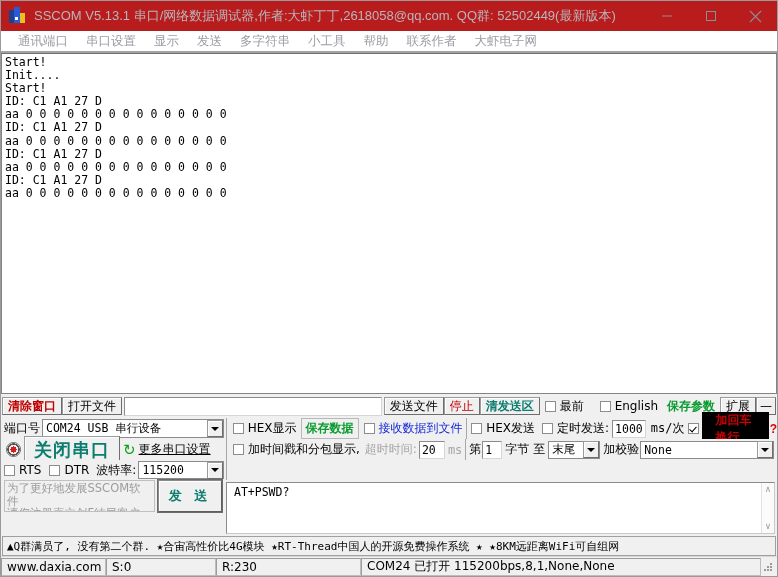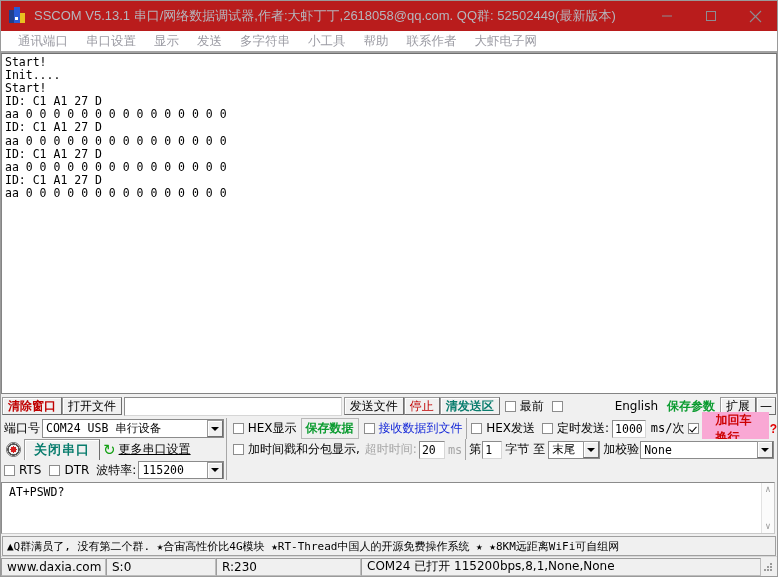--- a/index.html
+++ b/index.html
@@ -201,21 +201,21 @@
 
   .circ{
     width:15px;height:15px;border-radius:50%;
     background:radial-gradient(circle at 50% 50%, #d81f1f 0 33%, #f0f0f0 34% 52%, #555 53% 66%, #f0f0f0 67% 100%);
     border:1px solid #6a6a6a;box-sizing:border-box;flex:0 0 15px;margin:0 3px;
   }
   .closebtn{
     background:#f0f0f0;border:1px solid #9a9a9a;
     border-right-color:#6e6e6e;border-bottom-color:#6e6e6e;
     box-shadow: inset 1px 1px 0 #ffffff;
-    color:#0a7d6e;font-weight:bold;font-size:13px;
+    color:#0a7d6e;font-weight:bold;font-size:18px;
     padding:1px 9px;letter-spacing:1px;
     font-family:"DejaVu Sans","Liberation Sans",sans-serif;
     text-align:center;
   }
   .refresh{color:#14a014;font-size:15px;margin:0 3px;line-height:15px;}
   .moreset{
     font-size:12px;color:#000;text-decoration:underline;white-space:nowrap;
     font-family:"DejaVu Sans","Liberation Sans",sans-serif;
   }
   .notice{
@@ -226,21 +226,21 @@
   }
   .sendbtn{
     width:62px;height:30px;flex:0 0 62px;margin-left:3px;margin-right:2px;
     background:#f0f0f0;border:1px solid #8a8a8a;
     border-right-color:#5f5f5f;border-bottom-color:#5f5f5f;
     box-shadow: inset 1px 1px 0 #ffffff, 0 0 0 1px #6b6b6b;
     color:#0a7d6e;font-weight:bold;font-size:13px;letter-spacing:4px;
     display:flex;align-items:center;justify-content:center;
     font-family:"DejaVu Sans","Liberation Sans",sans-serif;
   }
-  .hl-yellow{background:#f9a8d4;color:#cc0000;font-weight:bold;padding:0 13px;}
+  .hl-yellow{background:#000000;color:#cc0000;font-weight:bold;padding:0 13px;}
   .qmark{color:#e00000;font-weight:bold;font-size:12px;margin-left:1px;}
   .grn{color:#0a9b2f;}
   .red{color:#c00000;}
   .teal{color:#0a7d6e;font-weight:bold;}
   .blue{color:#1528d8;}
   .bold{font-weight:bold;}
   .gray{color:#a6a6a6;}
 </style>
 </head>
 <body>
@@ -305,21 +305,21 @@
     <div class="btn red bold">清除窗口</div>
     <div class="btn">打开文件</div>
     <div class="filepath"></div>
     <div class="btn">发送文件</div>
     <div class="btn red">停止</div>
     <div class="btn teal">清发送区</div>
     <div class="row" style="margin:0 4px 0 5px;">
       <span class="cb"></span>
       <span class="lbl">最前</span>
     </div>
-    <div class="row" style="margin:0 4px 0 4px;gap:48px;">
+    <div class="row" style="margin:0 4px 0 12px;">
       <span class="cb"></span>
       <span class="lbl">English</span>
     </div>
     <div class="flat grn bold">保存参数</div>
     <div class="btn">扩展</div>
     <div class="btn" style="padding:1px 3px;">—</div>
   </div>
 
   <div class="optrow">
     <div class="portrow" style="width:225px;flex:0 0 225px;">
@@ -403,20 +403,29 @@
         <span class="arw">
             <i class="tri"></i>
           </span>
       </div>
     </div>
     <div class="vline"></div>
     <div style="flex:1 1 auto;"></div>
   </div>
 
   <div class="bottom">
+    <div class="bl">
+      <div class="row" style="padding:0 2px 2px 3px;align-items:stretch;">
+        <div class="notice">
+          <div>为了更好地发展SSCOM软件</div>
+          <div>请您注册嘉立创F结尾客户</div>
+        </div>
+        <div class="sendbtn">发 送</div>
+      </div>
+    </div>
     <div class="br">
       <div class="sendbox">
         <span>AT+PSWD?</span>
         <div class="sb-scroll">
           <span class="chev">∧</span>
           <span class="chev">∨</span>
         </div>
       </div>
     </div>
   </div>

